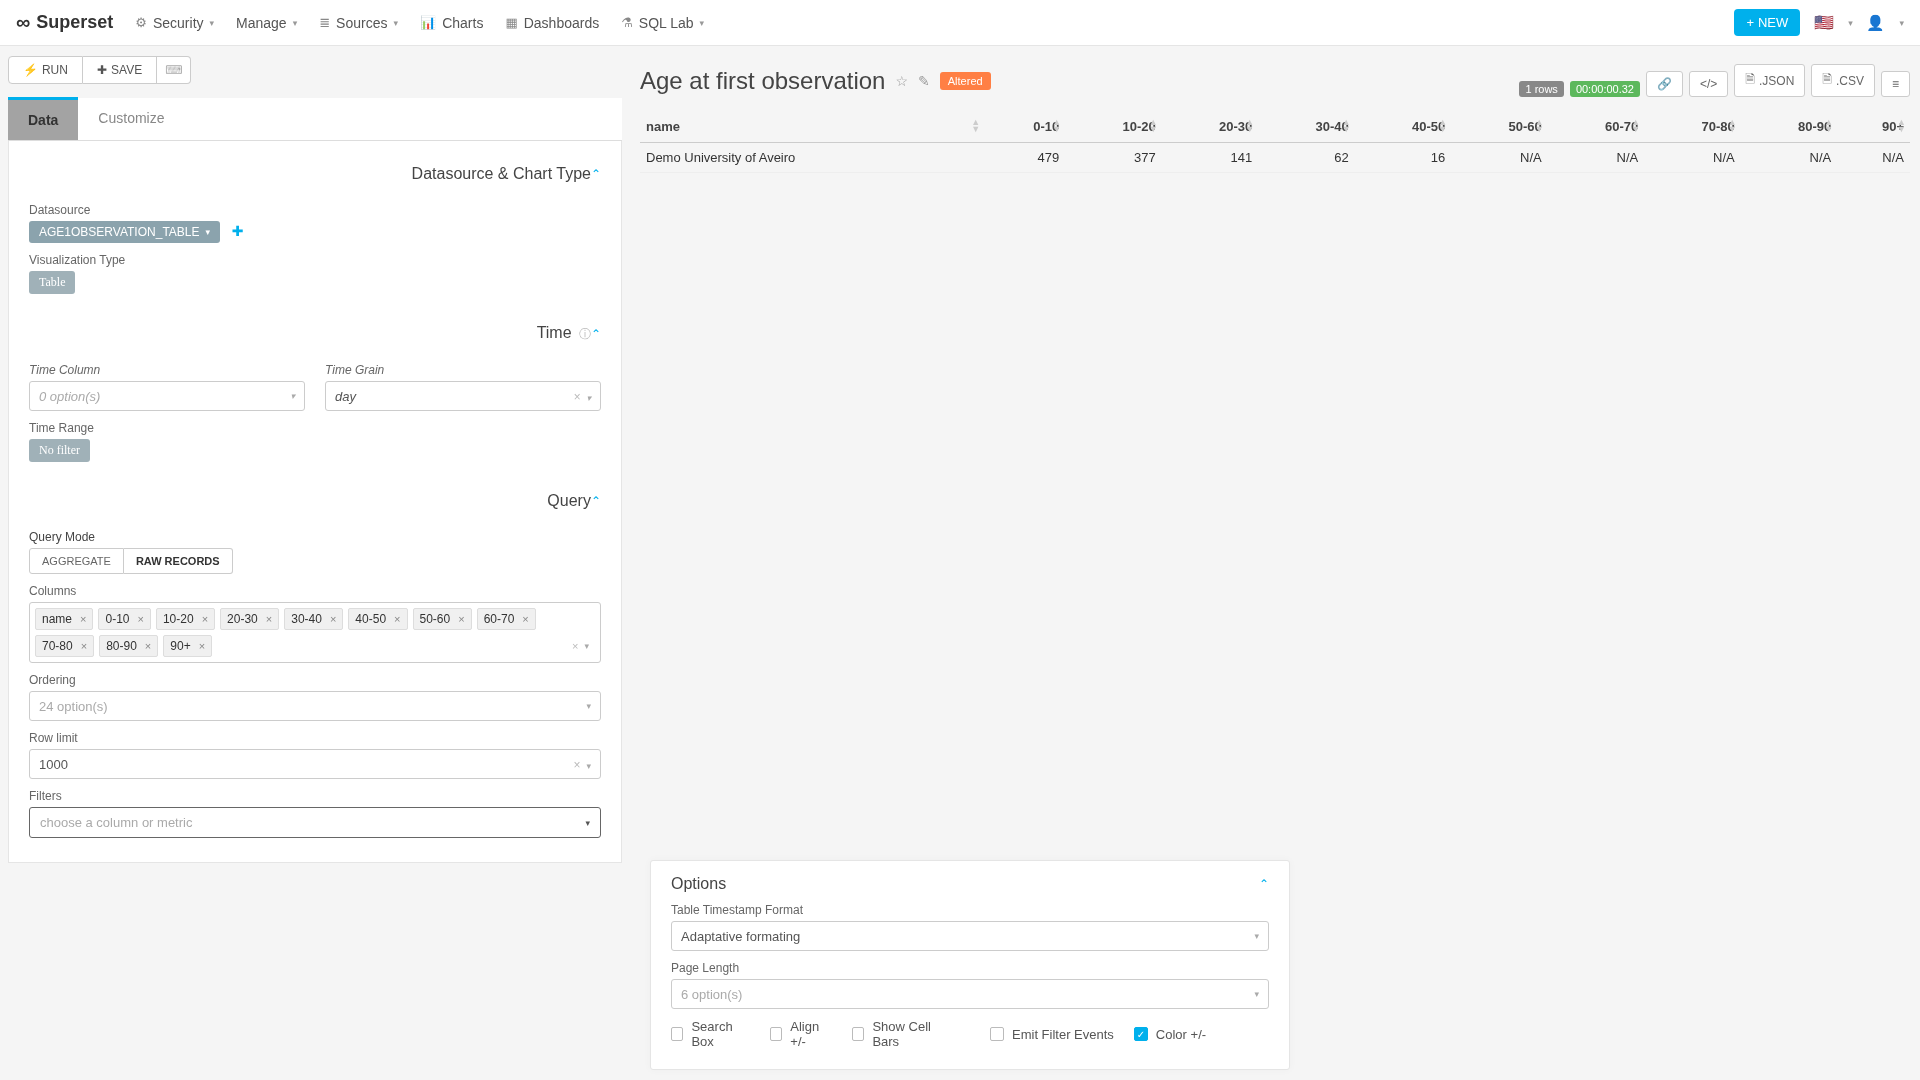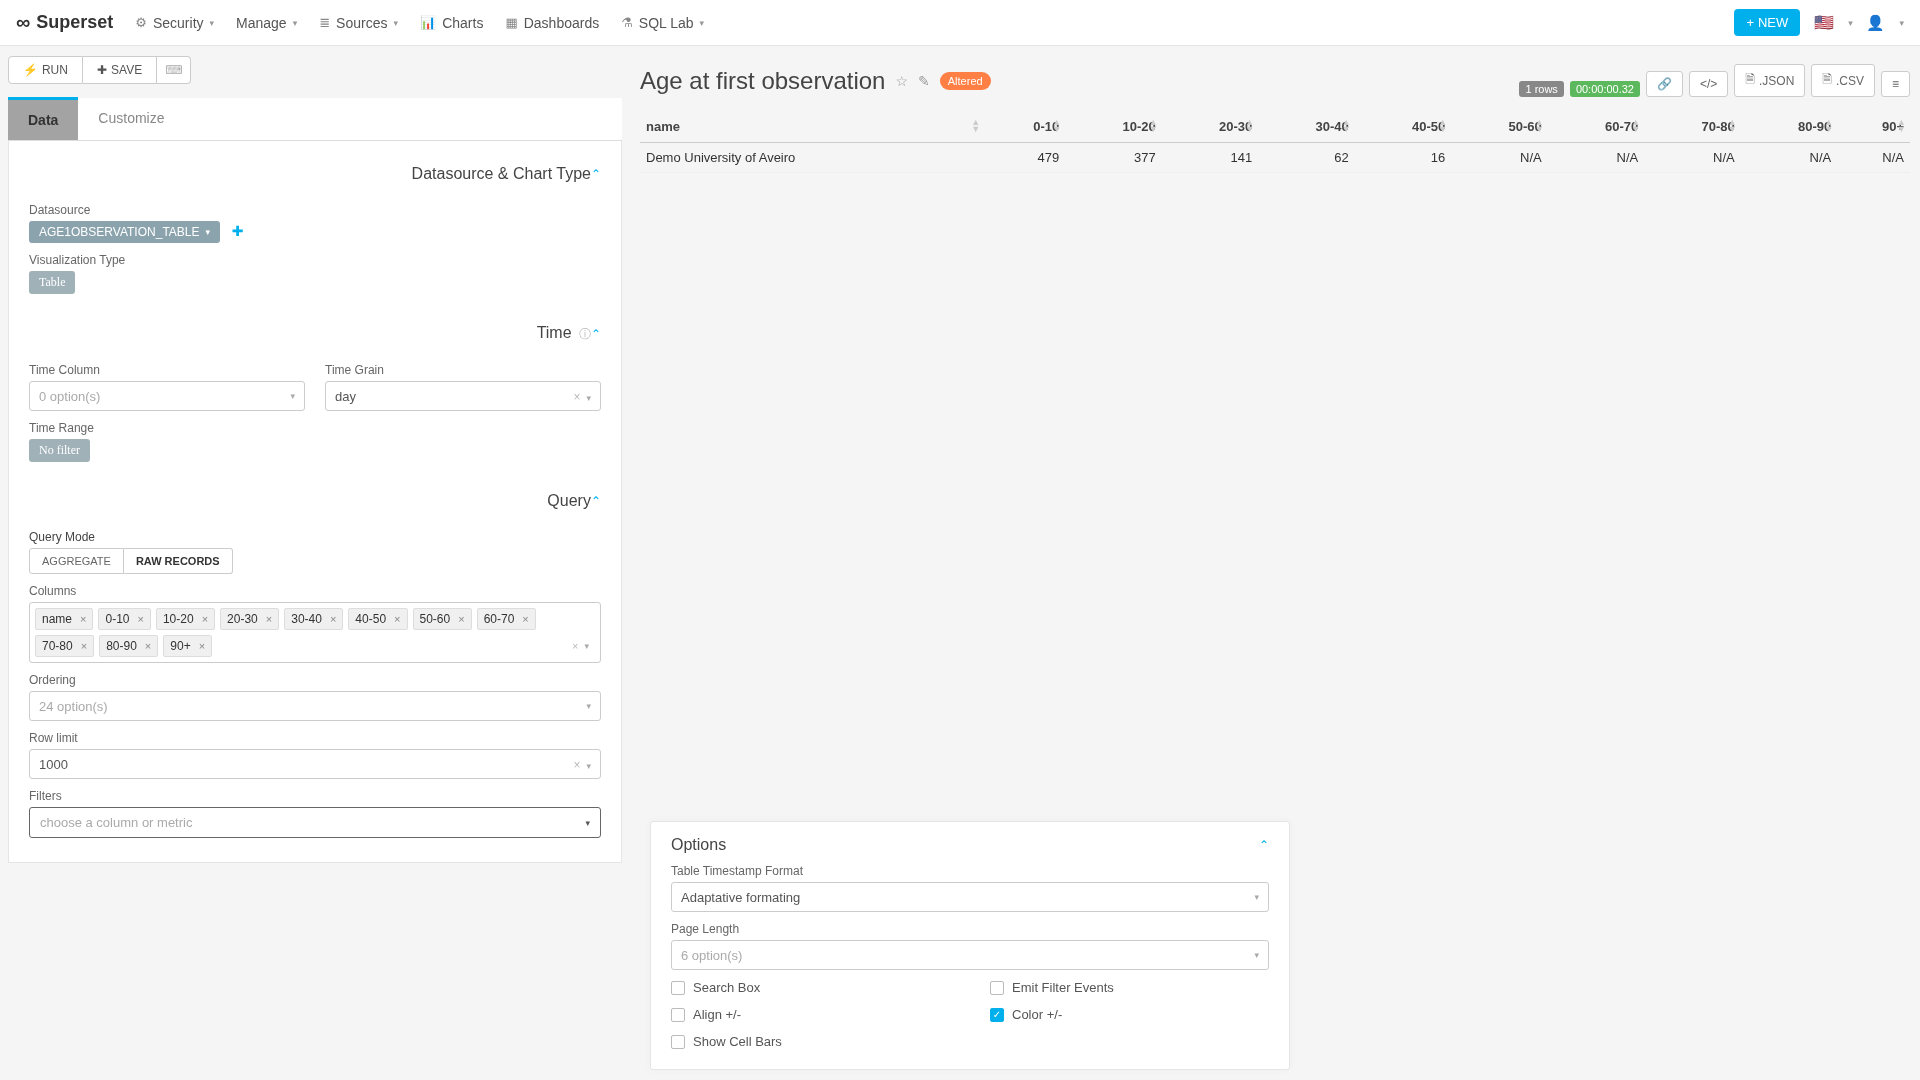--- a/index.html
+++ b/index.html
@@ -26,57 +26,57 @@
 .panel-body { background: #fff; padding: 14px 20px 24px; border: 1px solid #e5e5e5; border-top: none; }
 .section-header { display: flex; justify-content: flex-end; align-items: center; padding: 10px 0; cursor: pointer; }
 .section-title { font-size: 16px; color: #444; font-weight: 400; }
 .section-collapse { color: #00b0ec; font-size: 12px; }
 .field-label { font-size: 12px; color: #666; margin: 10px 0 4px; }
 .pill { background: #8ba3ad; color: #fff; padding: 4px 10px; border-radius: 3px; font-size: 12px; display: inline-flex; align-items: center; gap: 6px; cursor: pointer; }
 .pill .caret2 { font-size: 9px; }
 .pill-light { background: #a0b1b8; font-family: Liberation Serif, serif; }
 .plus-icon { color: #00b0ec; margin-left: 8px; font-size: 14px; cursor: pointer; }
 .two-col { display: flex; gap: 20px; }
-.two-col > div { flex: 1; }
+.two-col > div { flex: 1; font-style: italic; }
 .select-box { border: 1px solid #ccc; border-radius: 3px; padding: 6px 9px; font-size: 13px; color: #555; background: #fff; display: flex; justify-content: space-between; align-items: center; cursor: pointer; min-height: 30px; }
 .select-box.placeholder { color: #aaa; }
 .select-box .clear { color: #bbb; margin-right: 6px; font-size: 12px; }
 .select-caret { color: #aaa; font-size: 9px; }
 .btn-group { display: flex; margin-top: 4px; }
 .btn-toggle { border: 1px solid #ccc; padding: 6px 12px; font-size: 11px; cursor: pointer; background: #fff; color: #666; }
 .btn-toggle:first-child { border-radius: 3px 0 0 3px; }
 .btn-toggle:last-child { border-radius: 0 3px 3px 0; border-left: none; }
 .btn-toggle.active { font-weight: 700; color: #333; }
 .tag-container { border: 1px solid #ccc; border-radius: 3px; padding: 5px; display: flex; flex-wrap: wrap; gap: 5px; align-items: center; position: relative; }
 .tag { background: #f0f0f0; border: 1px solid #ddd; border-radius: 2px; padding: 3px 6px; font-size: 12px; display: flex; align-items: center; gap: 8px; }
 .tag .x { color: #888; cursor: pointer; font-size: 11px; }
 .tag-container .tail { margin-left: auto; display: flex; align-items: center; gap: 6px; color: #bbb; font-size: 11px; padding-right: 6px; }
 .filters-select { border: 1px solid #666; border-radius: 3px; padding: 7px 10px; font-size: 13px; color: #aaa; display: flex; justify-content: space-between; align-items: center; }
 .info-icon { color: #bbb; font-size: 12px; margin-left: 4px; }
 .right-panel { flex: 1; padding: 18px 10px 10px 10px; position: relative; }
 .chart-header { display: flex; align-items: center; gap: 10px; margin-bottom: 14px; }
 .chart-title { font-size: 24px; font-weight: 400; color: #444; }
 .star-icon, .edit-icon { color: #999; font-size: 14px; cursor: pointer; }
-.badge-altered { background: #ff7f44; color: #fff; font-size: 11px; padding: 3px 8px; border-radius: 9px; }
+.badge-altered { background: #ff7f44; color: #fff; font-size: 11px; padding: 3px 8px; border-radius: 3px; }
 .chart-tools { margin-left: auto; display: flex; align-items: flex-end; gap: 6px; }
 .info-badge { font-size: 11px; padding: 2px 6px; border-radius: 3px; }
 .badge-rows { background: #888; color: #fff; }
 .badge-time { background: #5cb85c; color: #fff; }
 .tool-btn { border: 1px solid #ccc; background: #fff; padding: 5px 10px; font-size: 12px; color: #666; cursor: pointer; border-radius: 3px; display: flex; align-items: center; gap: 4px; }
 .data-table { width: 100%; border-collapse: collapse; font-size: 13px; }
 .data-table th { text-align: left; font-weight: 600; padding: 8px 6px; border-bottom: 1px solid #ccc; color: #444; position: relative; }
 .data-table th.num { text-align: right; }
 .data-table th .sort { color: #ccc; font-size: 9px; position: absolute; right: 4px; top: 50%; transform: translateY(-55%); line-height: 7px; }
 .data-table td { padding: 7px 6px; border-bottom: 1px solid #eee; }
 .data-table td.num { text-align: right; }
 .options-panel { position: absolute; bottom: 10px; left: 20px; width: 640px; background: #fff; border: 1px solid #e5e5e5; border-radius: 3px; padding: 14px 20px 20px; box-shadow: 0 0 8px rgba(0,0,0,0.03); }
 .options-header { display: flex; justify-content: space-between; align-items: center; margin-bottom: 10px; }
 .options-title { font-size: 16px; color: #444; }
 .checkbox-row { display: flex; gap: 40px; margin-top: 10px; }
-.checkbox-col { flex: 1; display: flex; flex-direction: column; gap: 12px; }
+.checkbox-col { flex: 1; display: flex; gap: 20px; }
 .chk { display: flex; align-items: center; gap: 8px; font-size: 13px; color: #555; cursor: pointer; }
 .chk-box { width: 14px; height: 14px; border: 1px solid #bbb; border-radius: 2px; display: flex; align-items: center; justify-content: center; font-size: 10px; color: #fff; }
 .chk-box.checked { background: #00b0ec; border-color: #00b0ec; }
 .flag { font-size: 16px; }
 .user-icon { font-size: 15px; color: #666; }
 </style>
 </head>
 <body>
 
 <div class="navbar">

